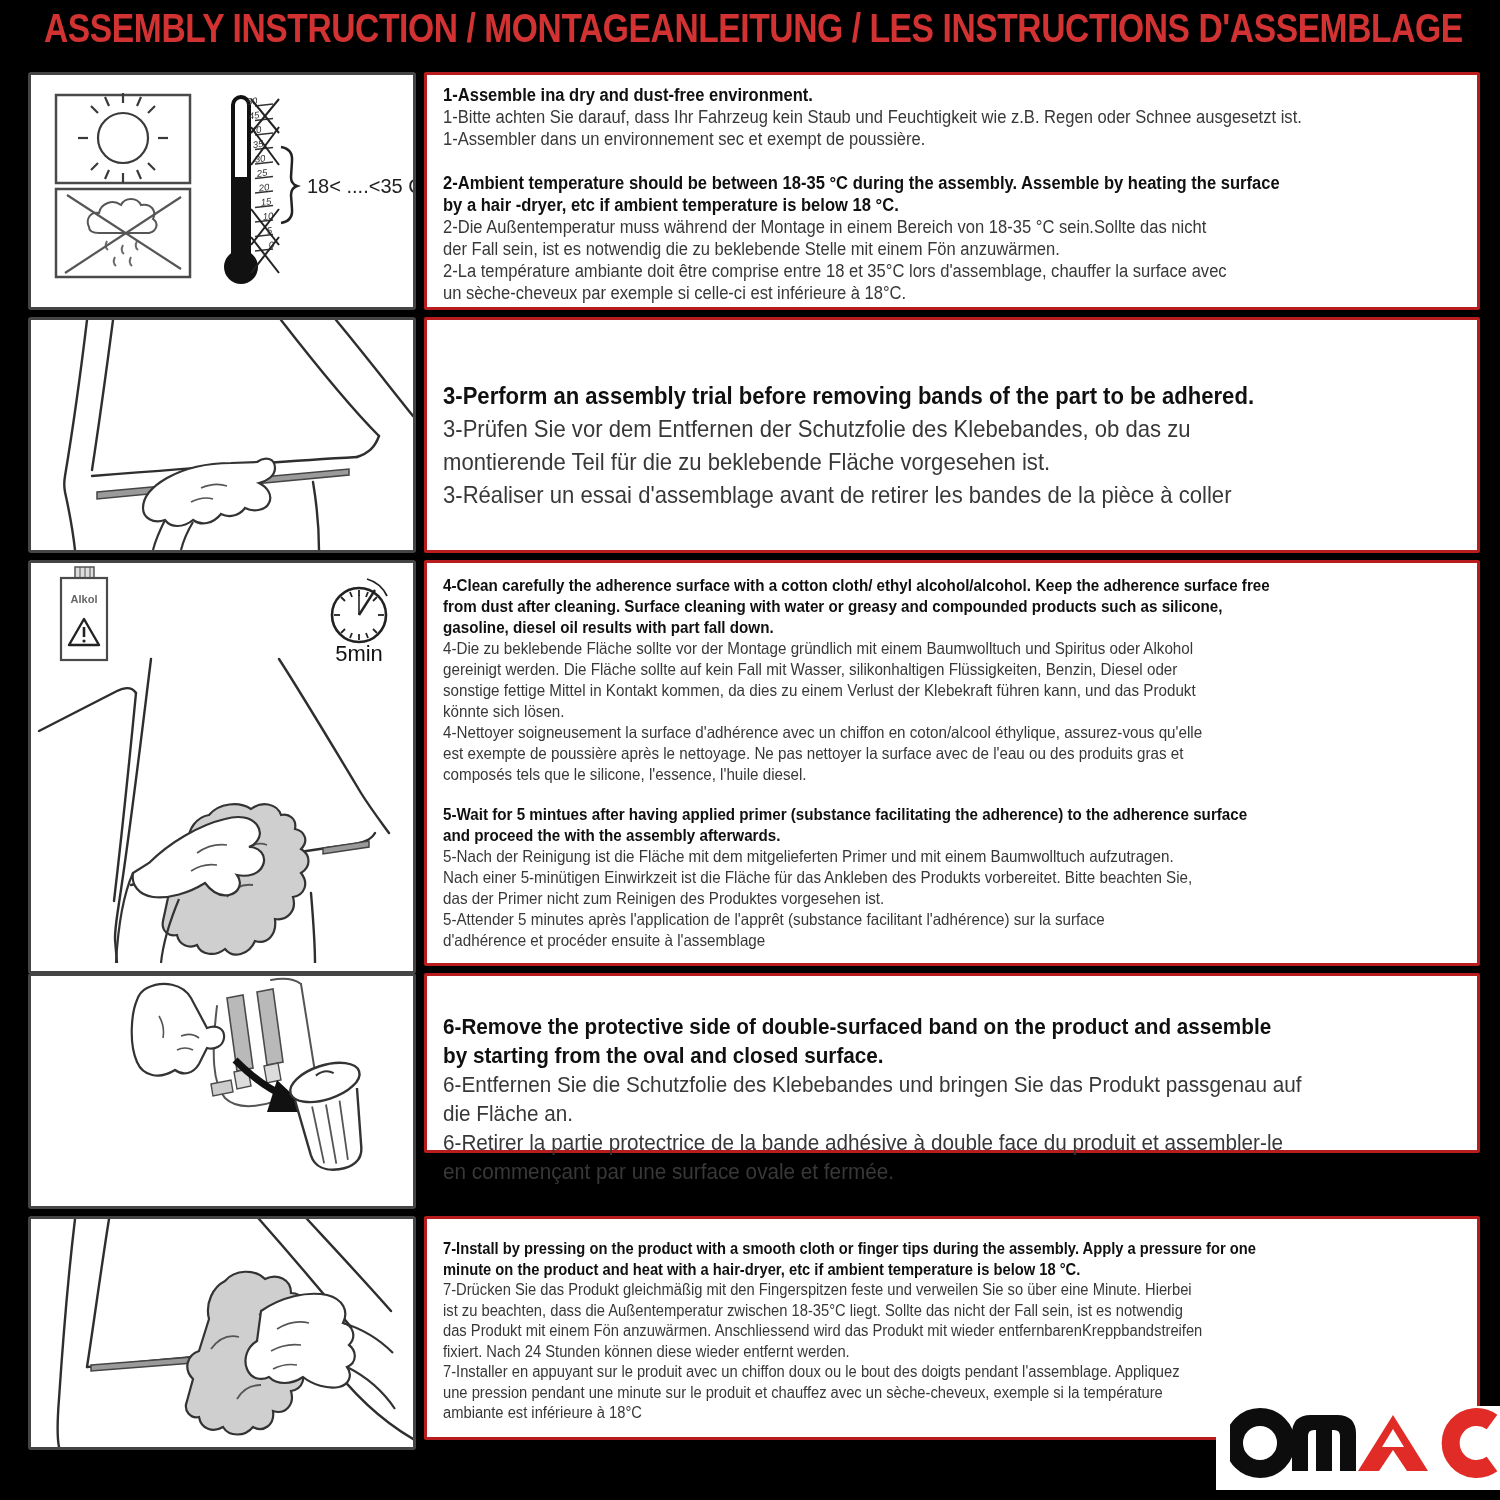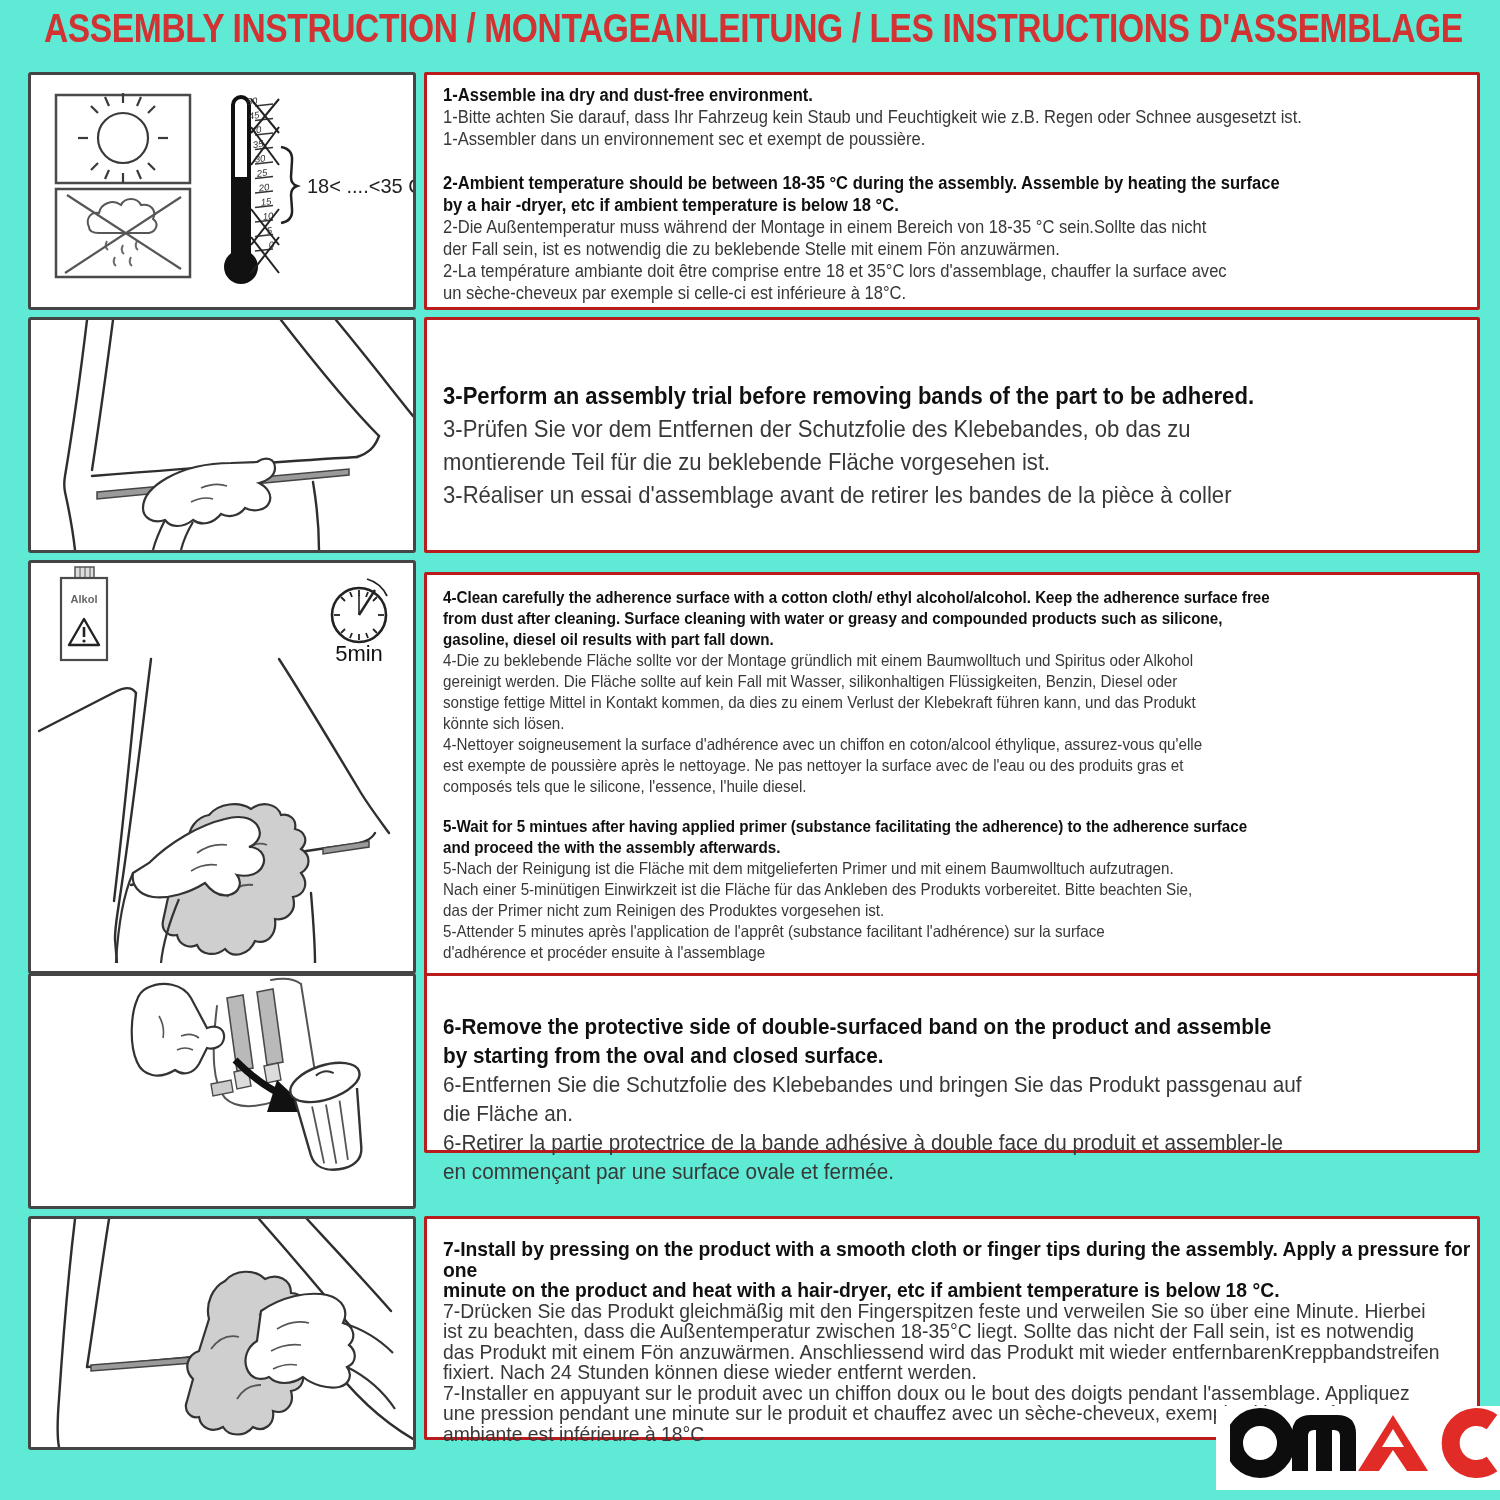--- a/index.html
+++ b/index.html
@@ -1,37 +1,37 @@
 <!DOCTYPE html>
 <html><head>
 <meta charset="utf-8">
 <style>
   html,body{margin:0;padding:0;background:#ffffff;}
   body{width:1500px;height:1500px;position:relative;overflow:hidden;
        font-family:"Liberation Sans","DejaVu Sans",sans-serif;color:#111;}
-  .page{position:absolute;inset:0;background:#5eead4;}
+  .page{position:absolute;inset:0;background:#000000;}
 
   .title{position:absolute;left:44px;top:6px;font-size:40px;font-weight:bold;
          color:#d23232;letter-spacing:-0.5px;white-space:nowrap;
          transform:scaleX(0.84);transform-origin:0 0;}
 
   .lbox{position:absolute;left:28px;width:388px;background:#fff;
         border:3px solid #454545;border-radius:3px;box-sizing:border-box;}
   .rbox{position:absolute;left:424px;width:1056px;background:#fff;
         border:3px solid #b91c1c;border-radius:2px;box-sizing:border-box;overflow:visible;}
   .txtwrap{transform:scaleX(0.92);transform-origin:0 0;width:1120px;}
   .rbox p{margin:0;white-space:pre-line;}
   .en{font-weight:bold;color:#101010;}
   .xx{font-weight:normal;color:#383838;}
 
   .fs-a{font-size:18px;line-height:22px;}      
   .fs-b{font-size:24px;line-height:33px;}      
-  .fs-c{font-size:16.5px;line-height:21px;margin-top:12px;}    
+  .fs-c{font-size:16.5px;line-height:21px;}    
   .fs-d{font-size:22.5px;line-height:29px;}    
-  .fs-e{font-size:21px;line-height:20.5px;}  
+  .fs-e{font-size:16px;line-height:20.5px;}  
   .gap-a{height:22px;}
   .gap-c{height:19px;}
 
   svg{display:block;}
   .logo-wrap{position:absolute;left:1216px;top:1406px;width:284px;height:84px;
              background:#fff;padding-left:14px;box-sizing:border-box;}
 </style>
 </head>
 <body>
 

